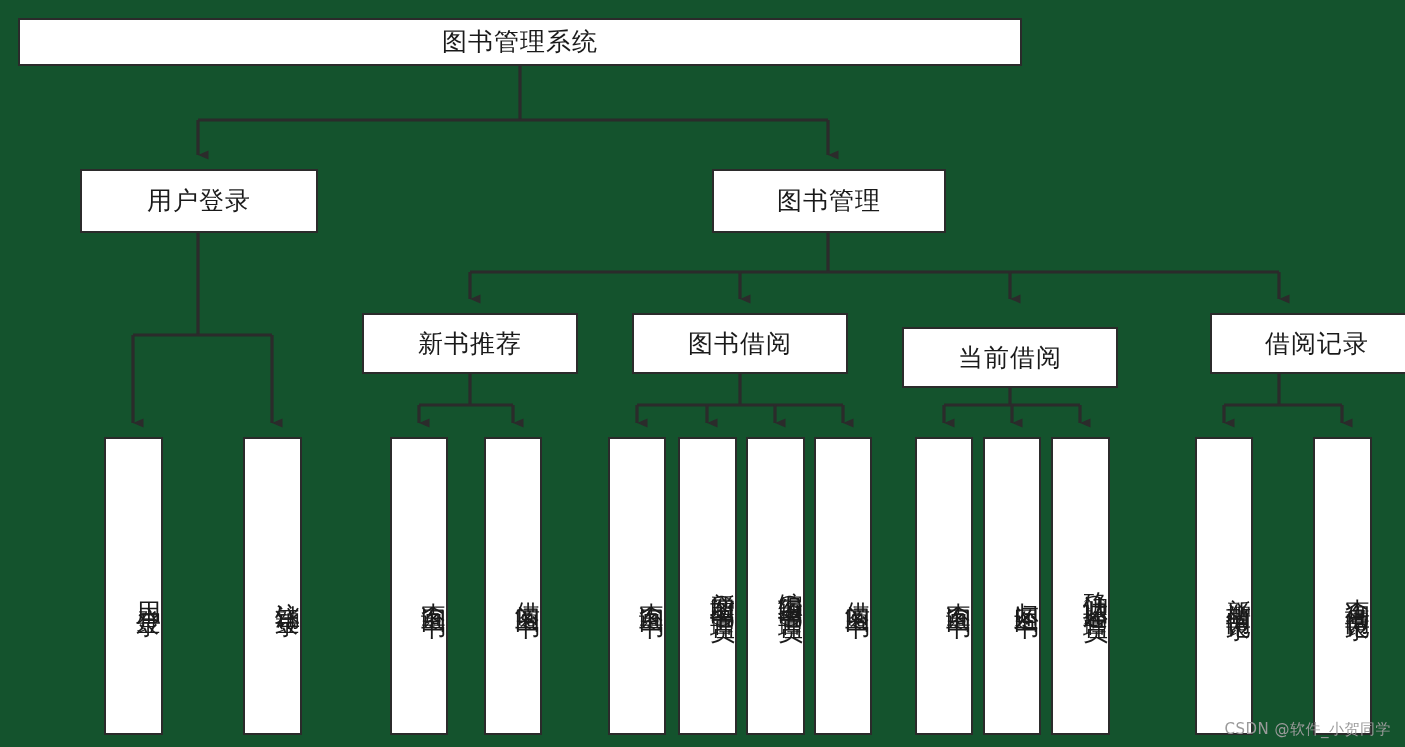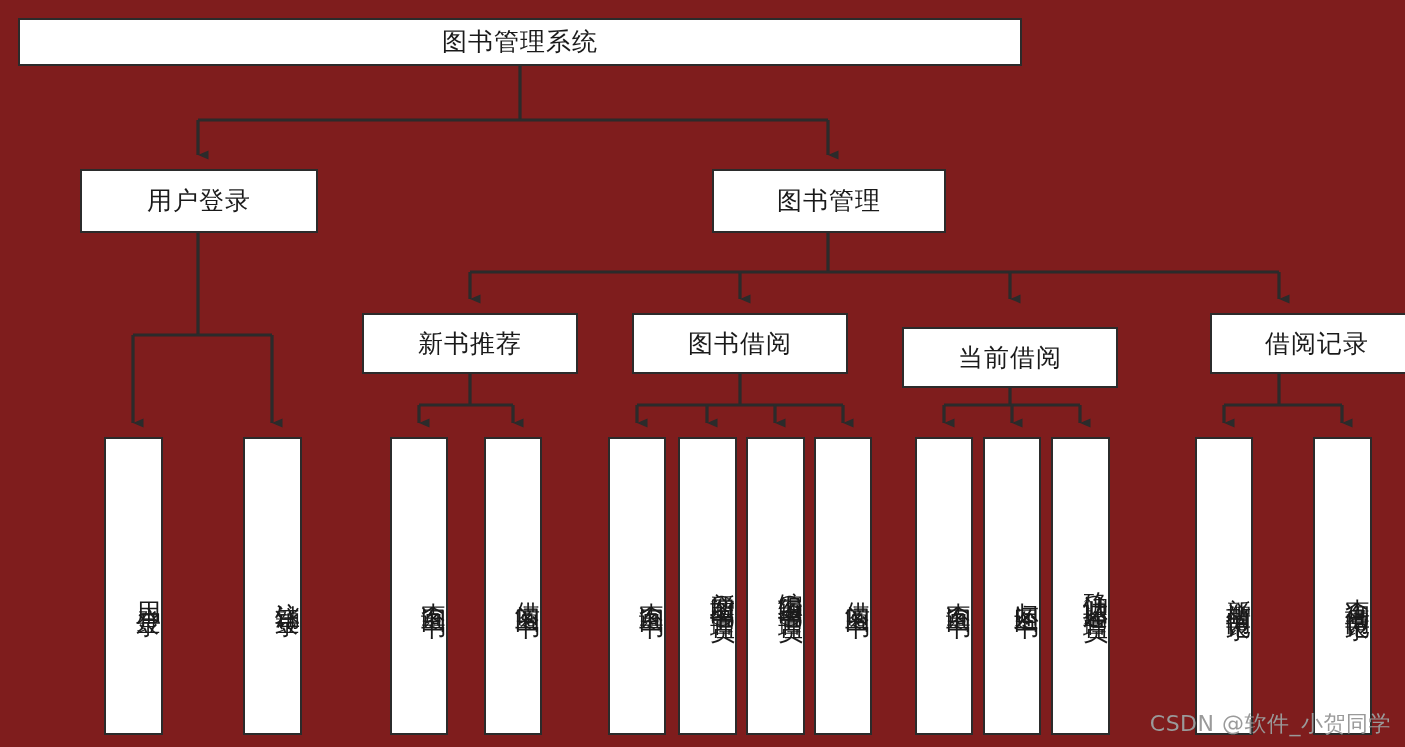--- a/index.html
+++ b/index.html
@@ -7,21 +7,21 @@
     padding: 0;
     background: #ffffff;
   }
   body {
     font-family: "DejaVu Sans", "Liberation Sans", sans-serif;
   }
   #canvas {
     position: relative;
     width: 1405px;
     height: 747px;
-    background: #7f1d1d;
+    background: #14532d;
     overflow: hidden;
   }
   #edges {
     position: absolute;
     left: 0;
     top: 0;
     width: 1405px;
     height: 747px;
   }
   .node {
@@ -51,21 +51,21 @@
   }
   .node.vert > span {
     writing-mode: vertical-rl;
     text-orientation: upright;
     display: block;
   }
   #watermark {
     position: absolute;
     right: 14px;
     bottom: 8px;
-    font-size: 22px;
+    font-size: 15px;
     color: #9a9a9a;
     letter-spacing: 0.5px;
     white-space: nowrap;
     font-family: "DejaVu Sans", "Liberation Sans", sans-serif;
   }
 </style>
 </head>
 <body>
 
 <div id="canvas">

